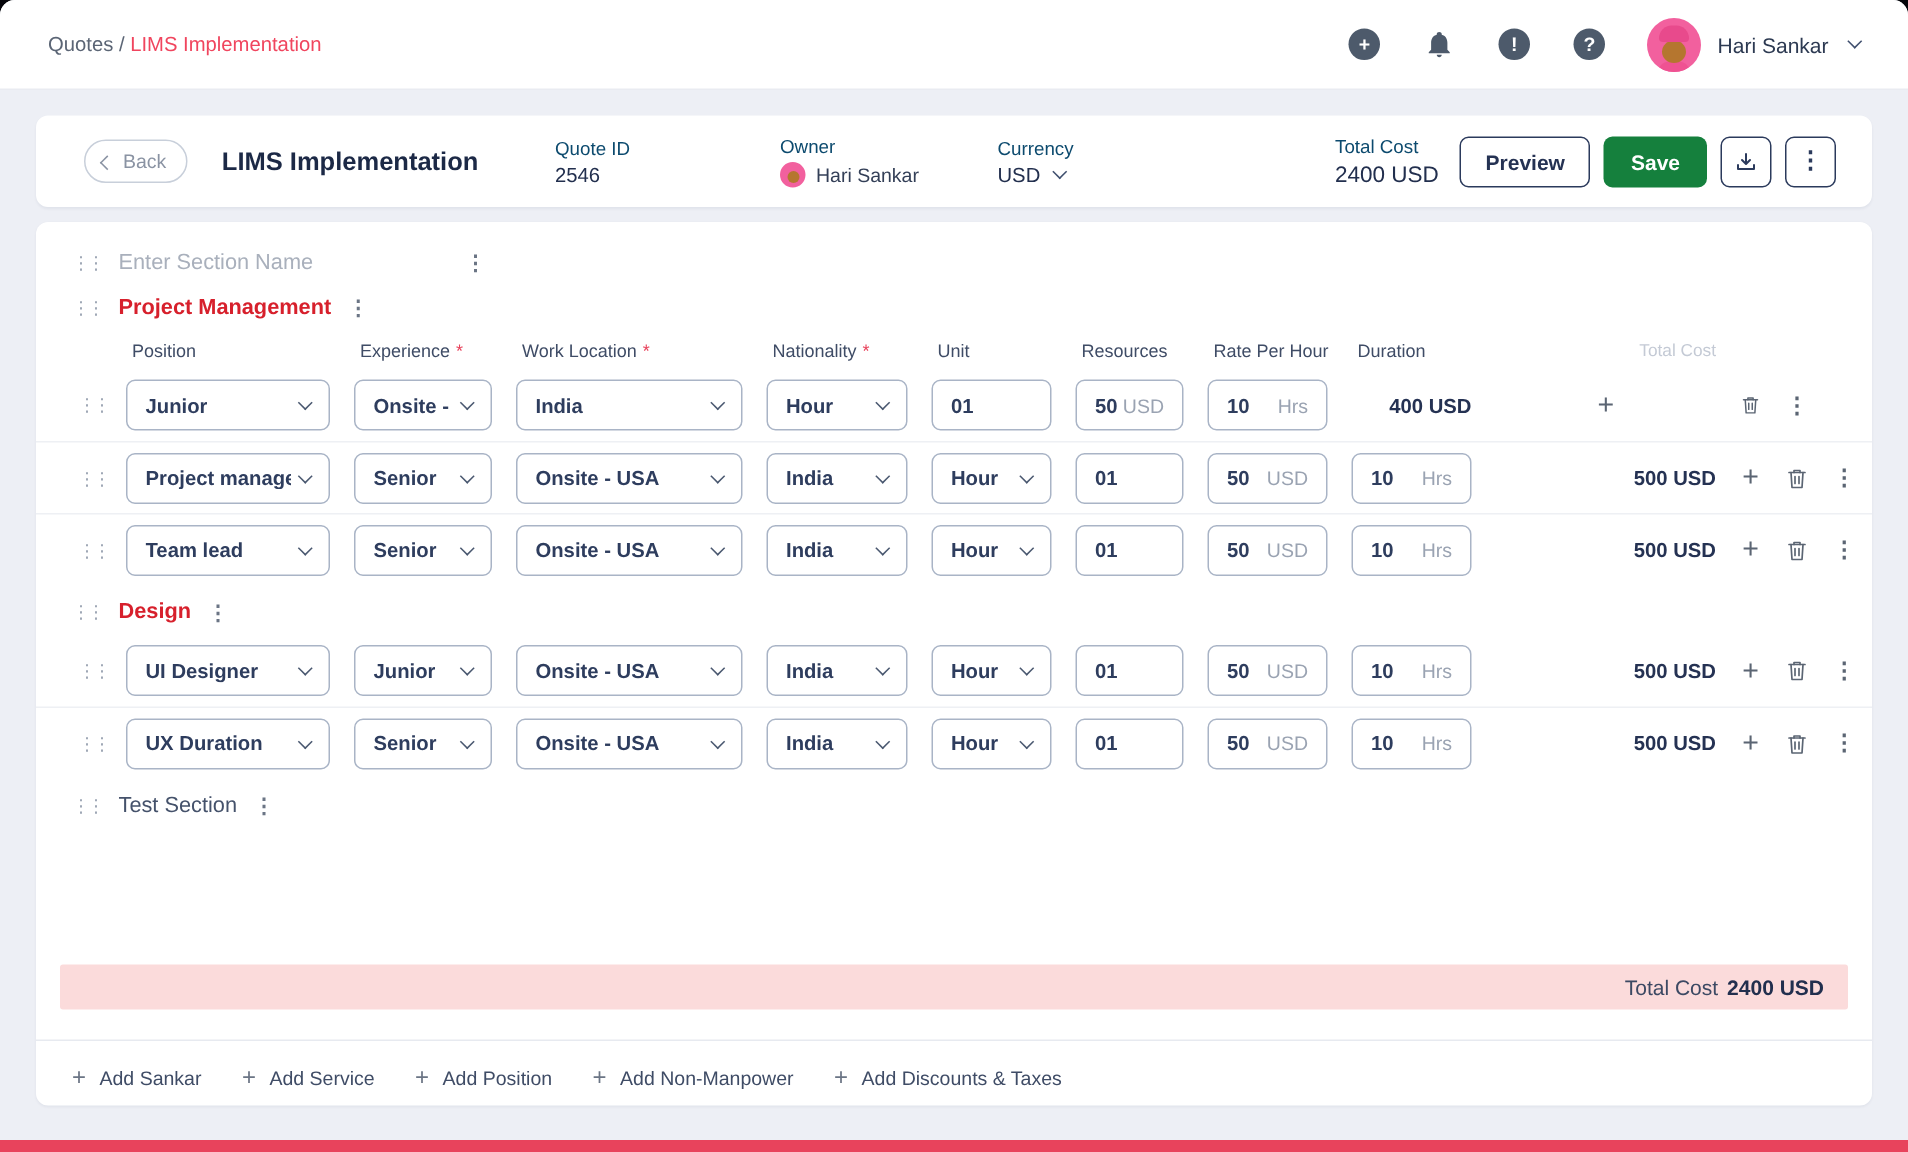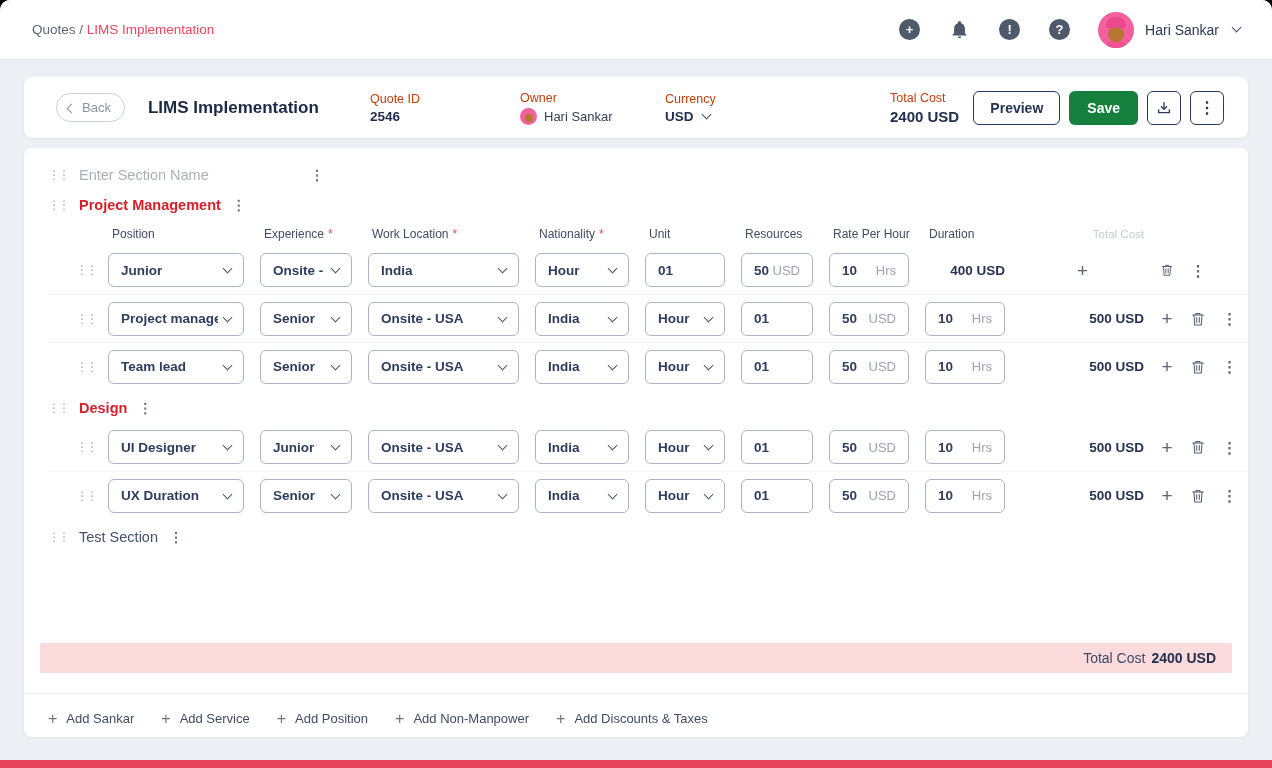--- a/index.html
+++ b/index.html
@@ -25,22 +25,22 @@
   
   .main { padding:17px 24px 0 24px; }
   .card { background:#fff; border-radius:8px; box-shadow:0 1px 2px rgba(25,35,60,.06); }
 
   
   .quote-head { height:61px; position:relative; margin-bottom:10px; display:flex; align-items:center; padding:0 24px 0 32px; }
   .back-btn { display:flex; align-items:center; gap:7px; border:1px solid #c8cfda; border-radius:15px; padding:6px 13px 6px 11px; color:#8a93a3; font-size:13px; background:#fff; cursor:pointer;justify-content:center; }
   .back-chev { width:7px; height:7px; border-right:1.6px solid #8a93a3; border-bottom:1.6px solid #8a93a3; transform:rotate(135deg); margin-top:1px; }
   .q-title { font-size:17px; font-weight:700; color:#1c2946; margin-left:23px; }
   .h-block { position:absolute; top:50%; transform:translateY(-50%); }
-  .h-label { font-size:12.5px; color:#c2410c; margin-bottom:3px; }
-  .h-value { font-size:13.5px; font-weight:700; color:#222f4e; }
+  .h-label { font-size:12.5px; color:#0c4a6e; margin-bottom:3px; }
+  .h-value { font-size:13.5px; font-weight:400; color:#222f4e; }
   .owner-line { display:flex; align-items:center; gap:7px; }
   .mini-av { width:17px; height:17px; border-radius:50%; background:#f2609e; position:relative; overflow:hidden; flex:none; }
   .mini-av::after { content:""; position:absolute; left:50%; top:38%; transform:translateX(-50%); width:8px; height:8px; border-radius:50%; background:#b5762f; }
   .owner-name { font-size:13px; font-weight:500; color:#333f57; }
   .cur-line { display:flex; align-items:center; gap:9px; cursor:pointer; }
   .h-btns { position:absolute; right:24px; top:50%; transform:translateY(-50%); display:flex; align-items:center; gap:9px; }
   .btn-outline { border:1.5px solid #2b3a5c; background:#fff; color:#253253; font-size:14px; font-weight:600; border-radius:6px; padding:8px 16px; cursor:pointer; font-family:inherit; }
   .btn-save { border:none; background:#15803d; color:#fff; font-size:14px; font-weight:700; border-radius:6px; padding:9px 18px; cursor:pointer; font-family:inherit; }
   .btn-icon { width:34px; height:34px; border:1.5px solid #2b3a5c; background:#fff; border-radius:6px; display:flex; align-items:center; justify-content:center; cursor:pointer; color:#2b3a5c; }
   .kebab { color:#5b6573; font-size:15px; font-weight:700; letter-spacing:0; line-height:1; cursor:pointer; }
@@ -50,21 +50,21 @@
   .sheet { height:589px; padding-top:12px; display:flex; flex-direction:column; }
   .section-head { display:flex; align-items:center; gap:11px; padding:0 24px; height:30px; flex:none; }
   .drag { color:#9aa3b2; font-size:12px; letter-spacing:-2px; line-height:1; cursor:grab; user-select:none; }
   .sec-name { font-size:14.5px; font-weight:700; }
   .sec-red { color:#d7202c; }
   .sec-plain { color:#45526b; font-weight:500; }
   .sec-input { border:none; outline:none; font-family:inherit; font-size:14.5px; color:#45526b; width:220px; background:transparent; }
   .sec-input::placeholder { color:#a9b0bc; }
   .sec-kebab { font-size:14px; color:#6b7585; }
 
-  .grid { display:grid; grid-template-columns:16px 136px 92px 151px 94px 80px 72px 80px 80px 1fr 14px 16px 8px; column-gap:16px; align-items:center; padding:0 18px 0 28px;margin-left:24px; }
+  .grid { display:grid; grid-template-columns:16px 136px 92px 151px 94px 80px 72px 80px 80px 1fr 14px 16px 8px; column-gap:16px; align-items:center; padding:0 18px 0 28px; }
   .col-heads { height:24px; flex:none; margin-top:2px; }
   .col-label { font-size:12px; font-weight:500; color:#3f4c66; margin-left:4px; white-space:nowrap; }
   .req { color:#e8435c; margin-left:4px; font-size:12px; }
   .faint-label { font-size:11.5px; color:#c4cad5; text-align:right; white-space:nowrap; }
 
   .prow { height:48px; flex:none; }
   .rows .prow + .prow { border-top:1px solid #eef0f4; }
   .sel, .inp { height:34px; border:1px solid #a9b4c6; border-radius:6px; background:#fff; display:flex; align-items:center; padding:0 12px; cursor:pointer; }
   .sel { justify-content:space-between; }
   .sel-val { font-size:13.5px; font-weight:600; color:#2e3d5e; white-space:nowrap; overflow:hidden; }

